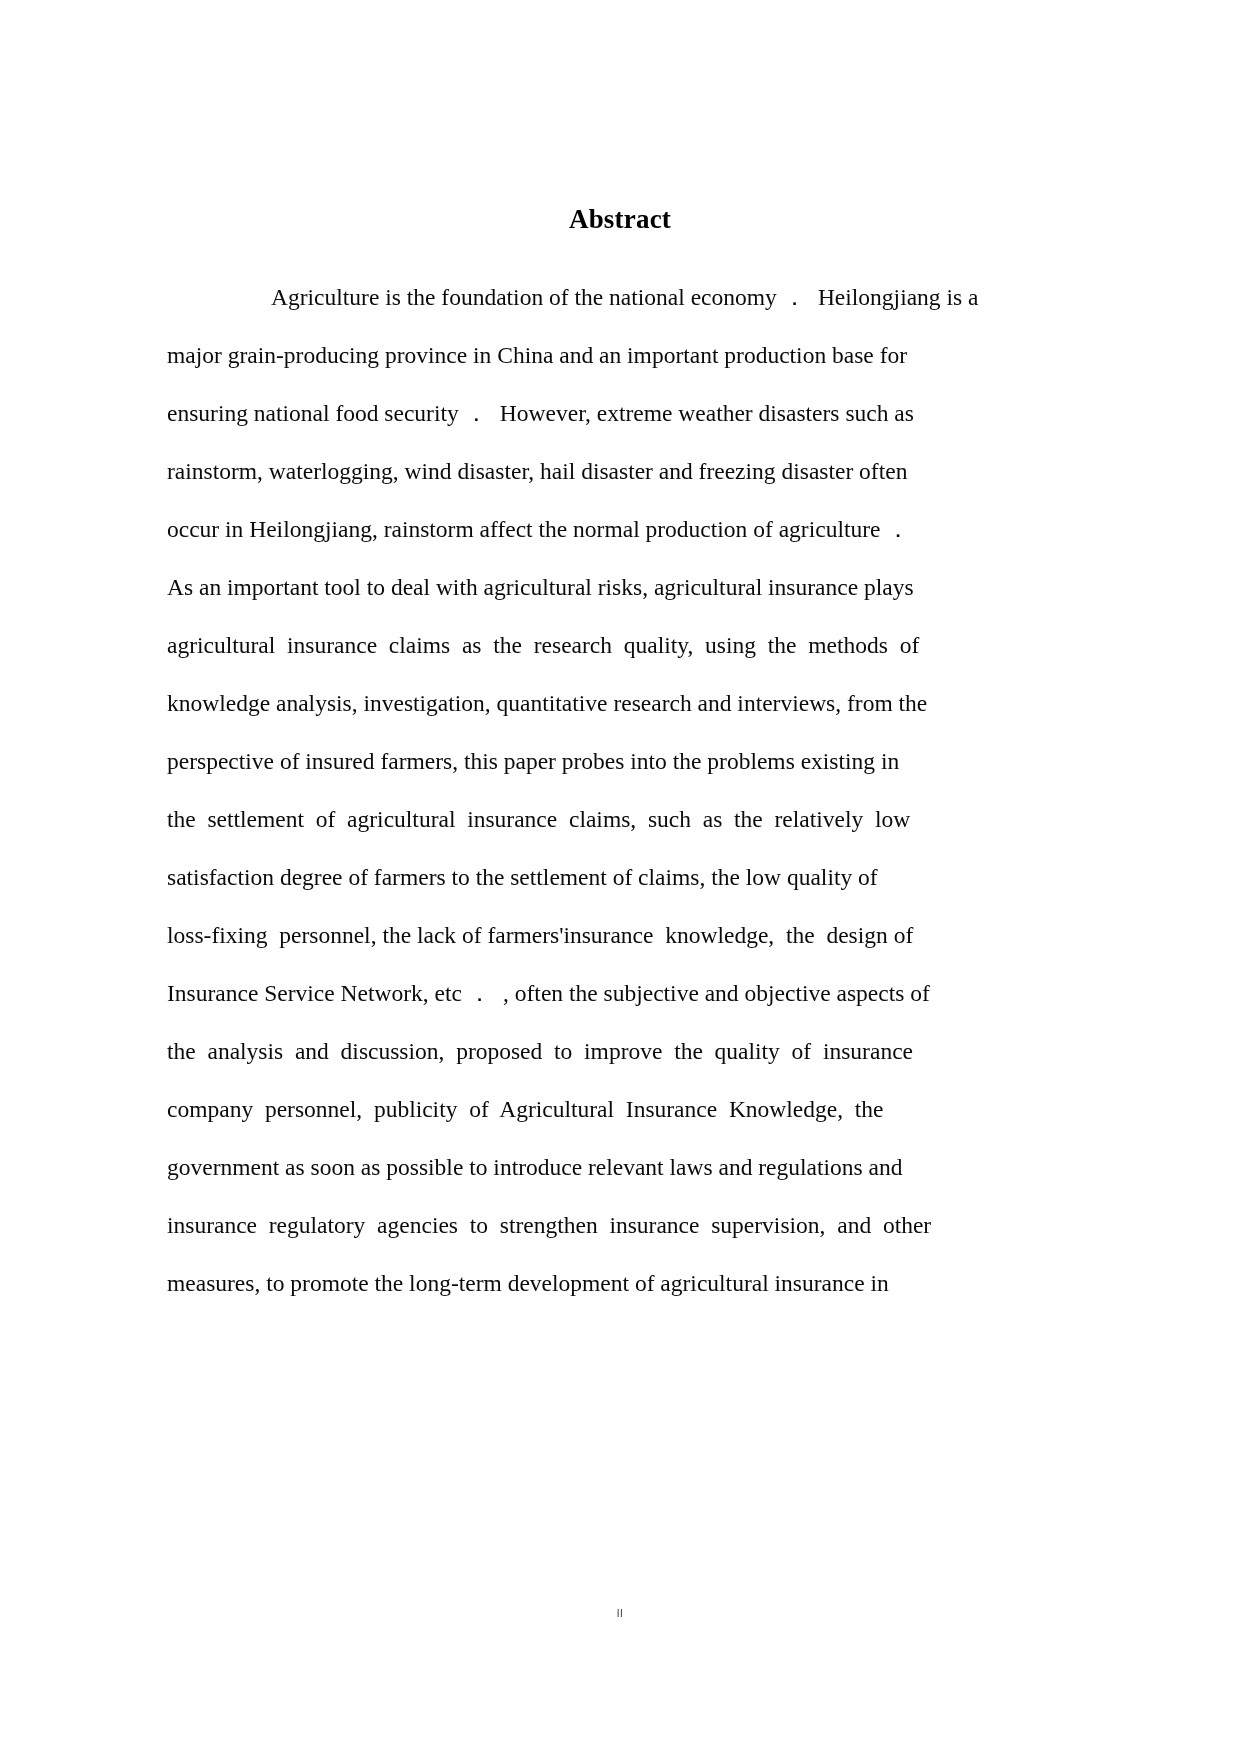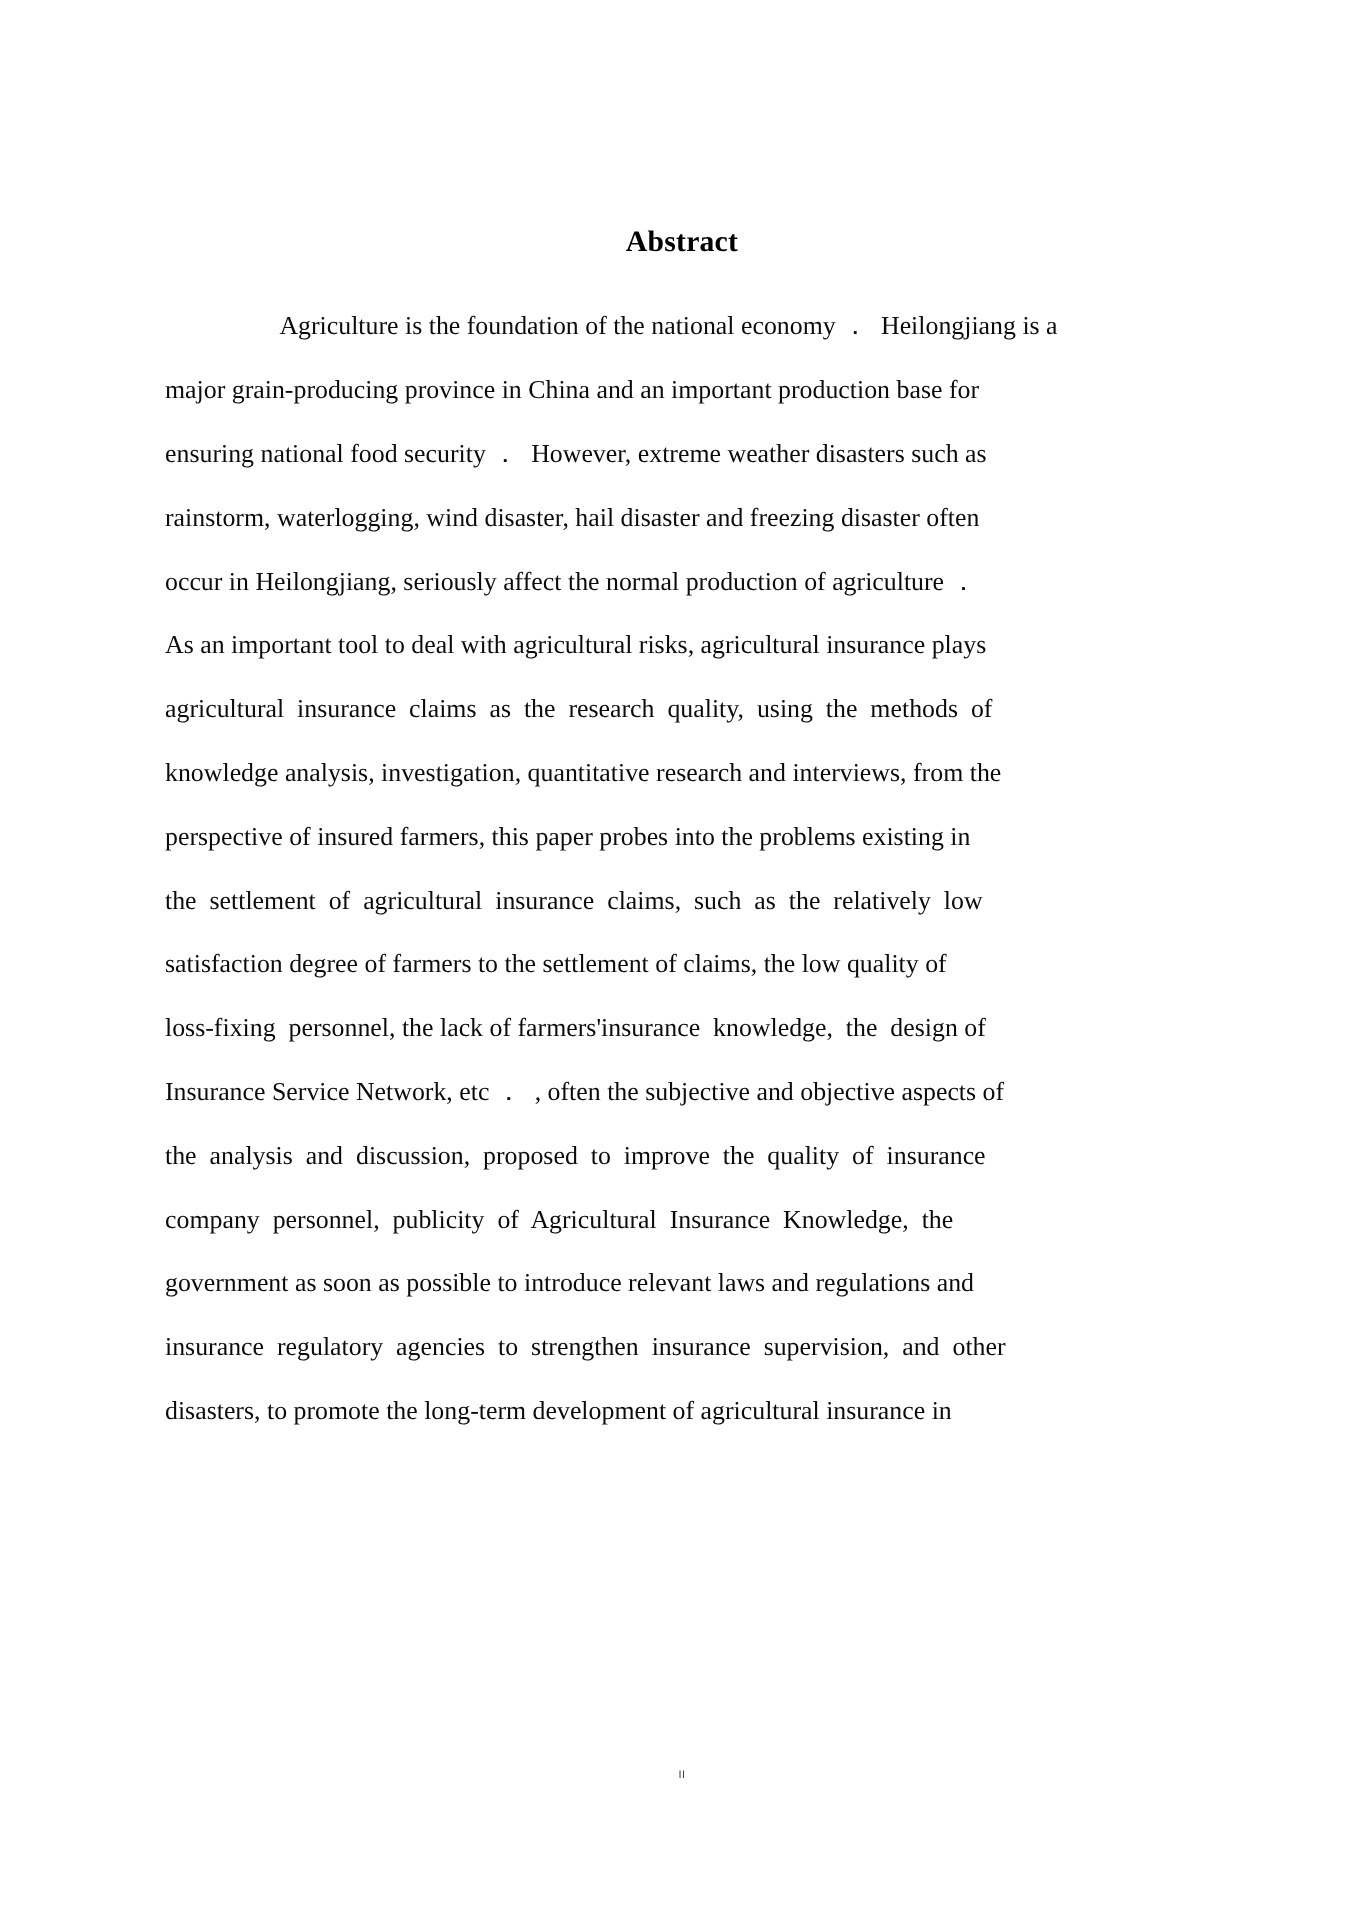--- a/index.html
+++ b/index.html
@@ -23,21 +23,21 @@
     width: 1240px;
     text-align: center;
     font-size: 27px;
     font-weight: bold;
     letter-spacing: 0.2px;
     font-family: "Liberation Serif", "DejaVu Serif", serif;
   }
   .body-block {
     position: absolute;
     top: 268px;
-    left: 150px;
+    left: 167px;
     width: 847px;
     font-family: Liberation Serif, serif;
   }
   .para-line {
     display: block;
     font-size: 23.5px;
     line-height: 58px;
     white-space: pre;
     color: #0b0b0b;
   }
@@ -62,31 +62,31 @@
 
 <div class="page">
 
   <h1 class="page-title">Abstract</h1>
 
   <div class="body-block">
     <span class="para-line" style="text-indent:52px;padding-left:52px;">Agriculture is the foundation of the national economy ．  Heilongjiang is a</span>
     <span class="para-line">major grain-producing province in China and an important production base for</span>
     <span class="para-line">ensuring national food security ．  However, extreme weather disasters such as</span>
     <span class="para-line">rainstorm, waterlogging, wind disaster, hail disaster and freezing disaster often</span>
-    <span class="para-line">occur in Heilongjiang, seriously affect the normal production of agriculture ．</span>
+    <span class="para-line">occur in Heilongjiang, rainstorm affect the normal production of agriculture ．</span>
     <span class="para-line">As an important tool to deal with agricultural risks, agricultural insurance plays</span>
     <span class="para-line j">agricultural  insurance  claims  as  the  research  quality,  using  the  methods  of</span>
     <span class="para-line">knowledge analysis, investigation, quantitative research and interviews, from the</span>
     <span class="para-line">perspective of insured farmers, this paper probes into the problems existing in</span>
     <span class="para-line j">the  settlement  of  agricultural  insurance  claims,  such  as  the  relatively  low</span>
     <span class="para-line">satisfaction degree of farmers to the settlement of claims, the low quality of</span>
     <span class="para-line">loss-fixing  personnel, the lack of farmers'insurance  knowledge,  the  design of</span>
     <span class="para-line">Insurance Service Network, etc ．  , often the subjective and objective aspects of</span>
     <span class="para-line j">the  analysis  and  discussion,  proposed  to  improve  the  quality  of  insurance</span>
     <span class="para-line j">company  personnel,  publicity  of  Agricultural  Insurance  Knowledge,  the</span>
     <span class="para-line">government as soon as possible to introduce relevant laws and regulations and</span>
     <span class="para-line j">insurance  regulatory  agencies  to  strengthen  insurance  supervision,  and  other</span>
-    <span class="para-line">disasters, to promote the long-term development of agricultural insurance in</span>
+    <span class="para-line">measures, to promote the long-term development of agricultural insurance in</span>
   </div>
 
   <div class="page-number">II</div>
 
 </div>
 
 </body></html>

